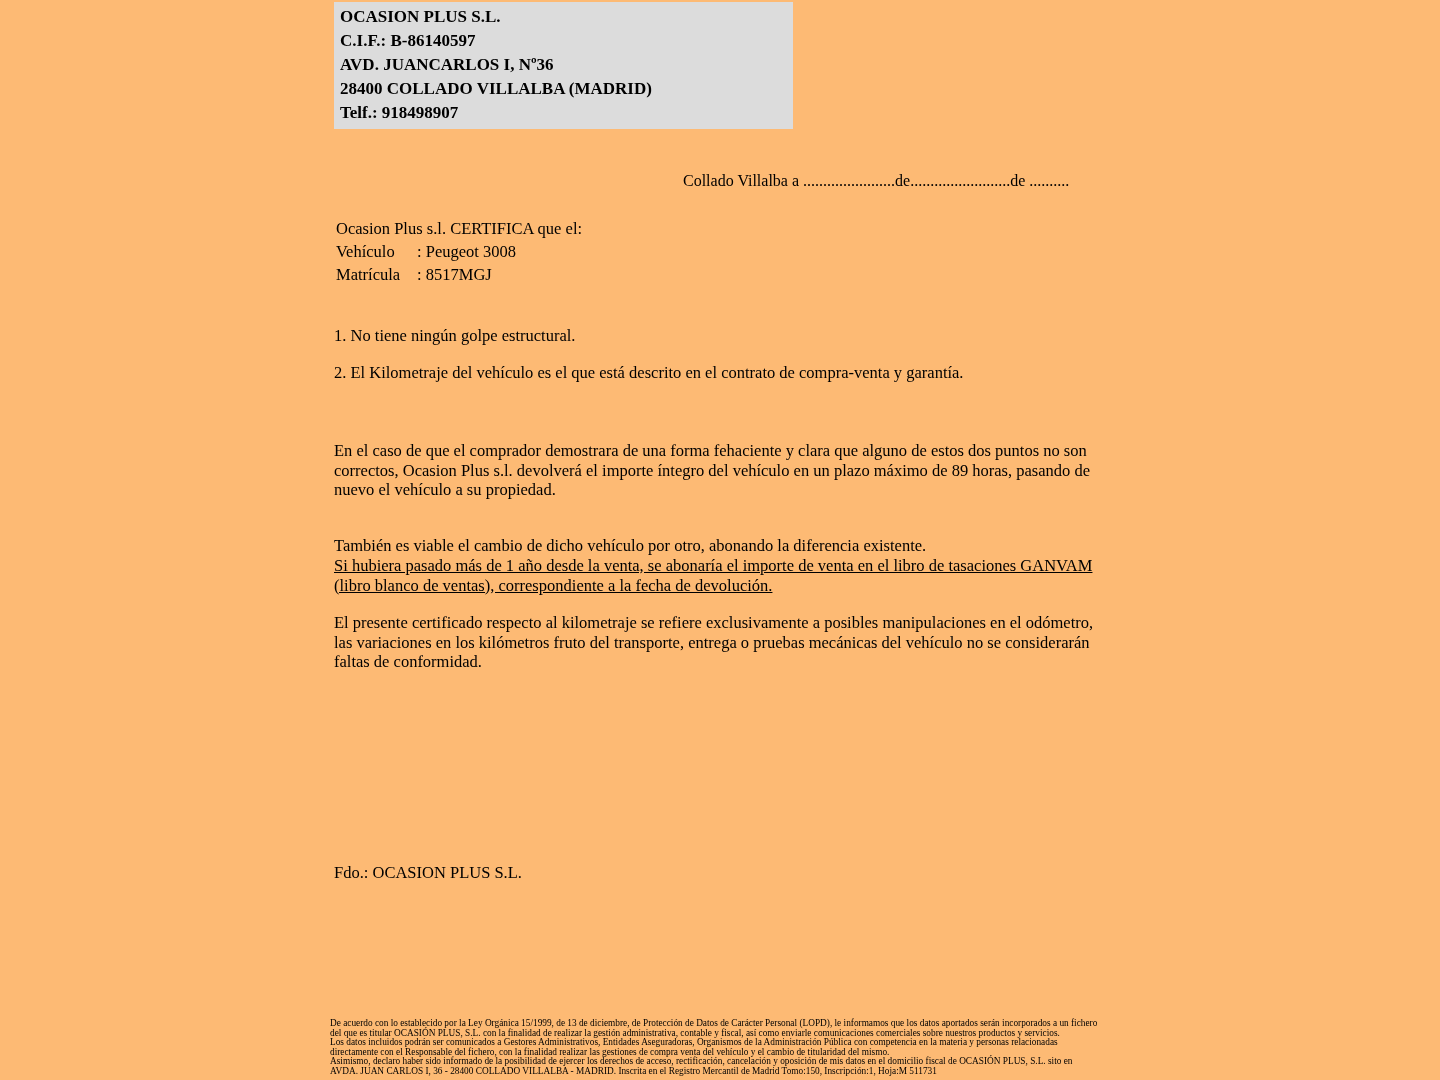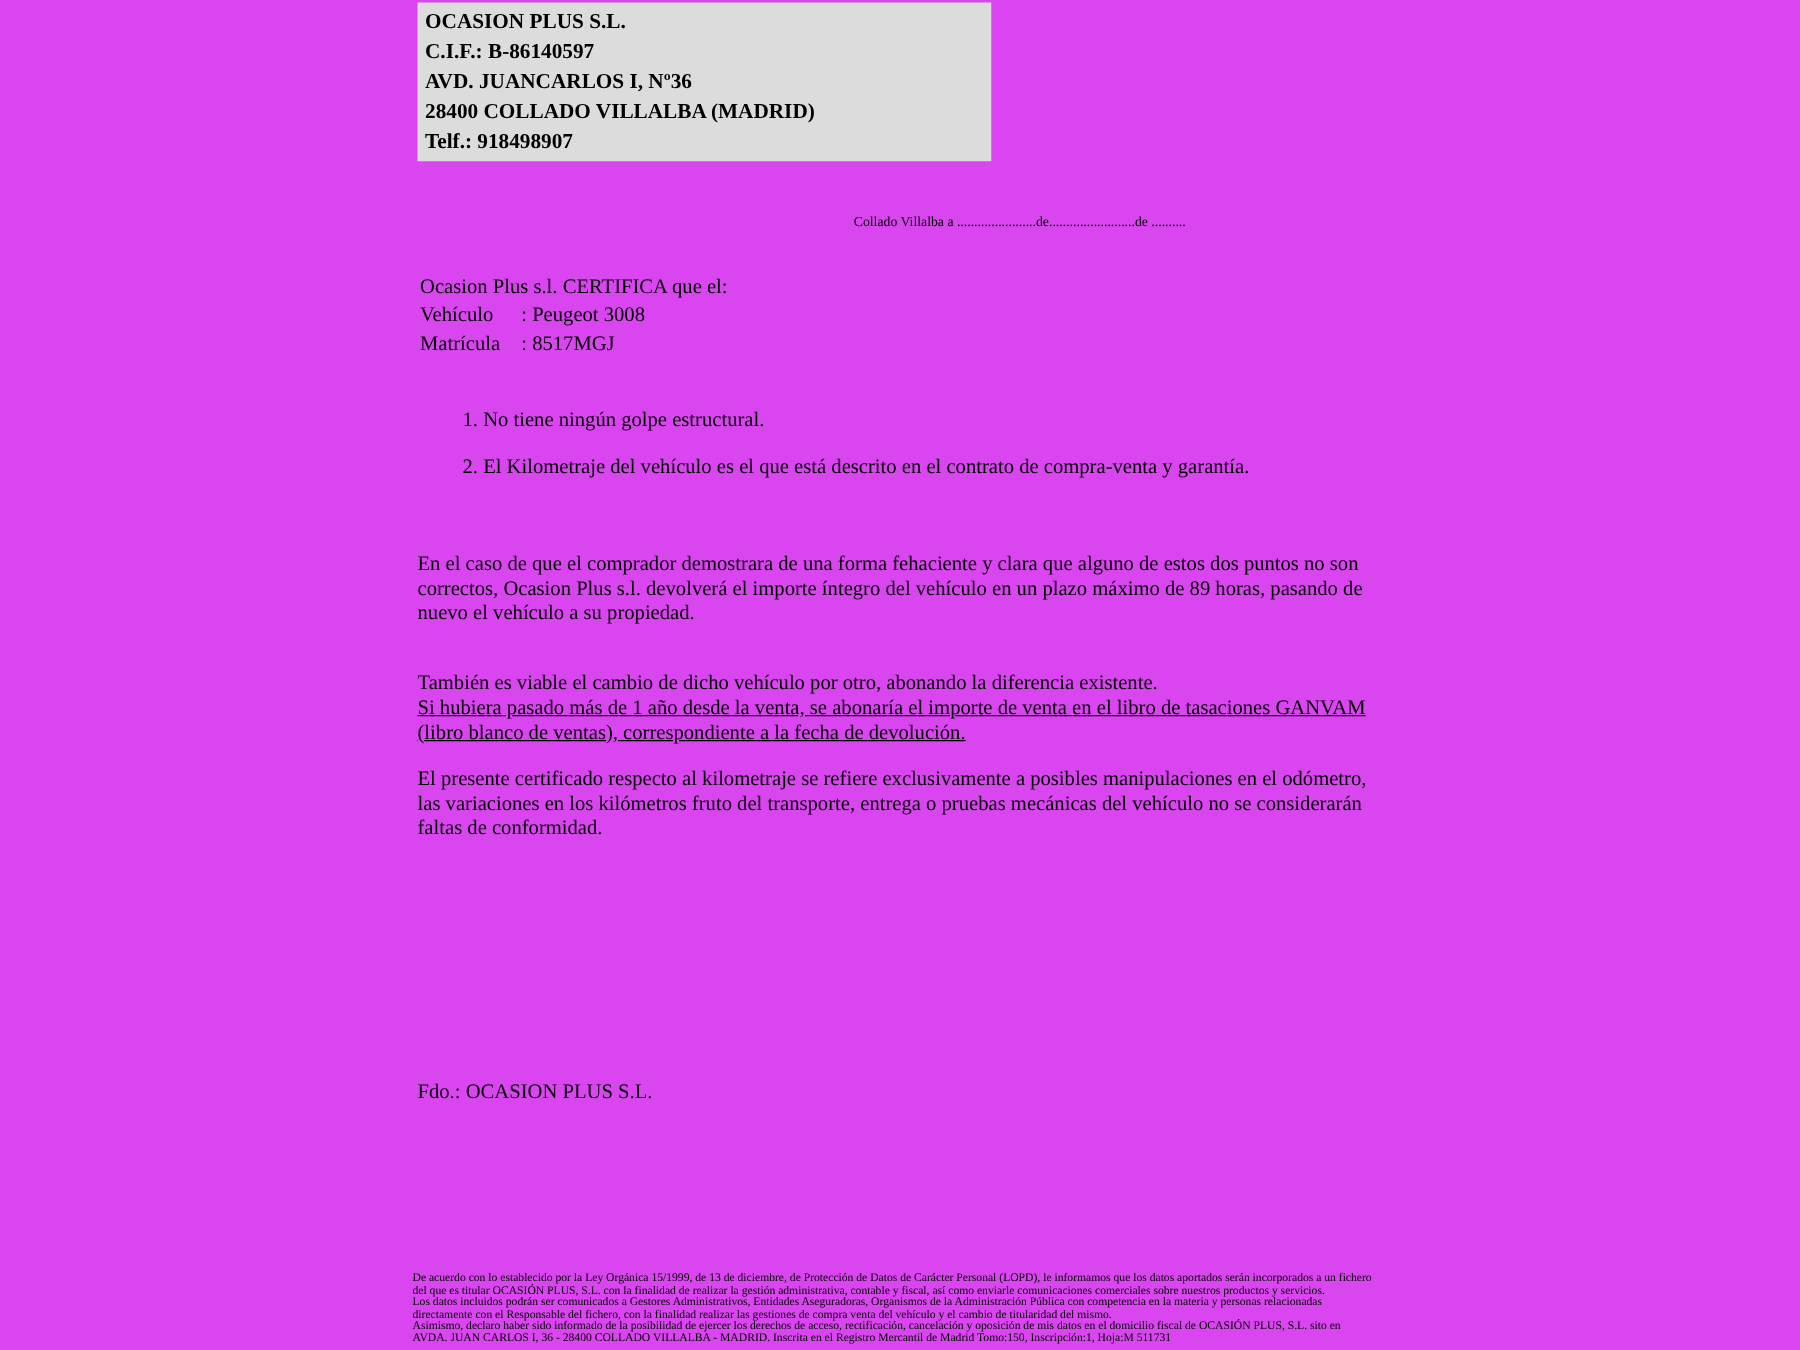--- a/index.html
+++ b/index.html
@@ -1,21 +1,21 @@
 <!DOCTYPE html>
 <html><head>
 <meta charset="utf-8">
 <style>
   * { margin: 0; padding: 0; box-sizing: border-box; }
   html, body { background: #ffffff; }
   .page {
     position: relative;
     width: 1440px;
     height: 1080px;
-    background: #d946ef;
+    background: #fdba74;
     font-family: "Liberation Serif", serif;
     color: #000000;
     overflow: hidden;
   }
   .header-box {
     position: absolute;
     left: 334px;
     top: 2px;
     width: 459px;
     background: #dcdcdc;
@@ -24,38 +24,37 @@
   .header-box .hline {
     font-weight: bold;
     font-size: 17px;
     line-height: 24px;
     white-space: nowrap;
   }
   .date-line {
     position: absolute;
     left: 683px;
     top: 172px;
-    font-size: 11px;
+    font-size: 16px;
     white-space: nowrap;
   }
   .certify {
     position: absolute;
     left: 336px;
     top: 217px;
     font-size: 16.5px;
     line-height: 23px;
   }
   .cert-label { display: inline-block; width: 81px; }
   .cert-label .lbl-text { }
   .point {
     position: absolute;
     left: 334px;
     font-size: 16.5px;
     white-space: nowrap;
-    margin-left: 36px;
   }
   .point-1 { top: 326px; }
   .point-2 { top: 363px; }
   .paragraph {
     position: absolute;
     left: 334px;
     width: 762px;
     font-size: 16.5px;
     line-height: 19.6px;
     text-align: left;

